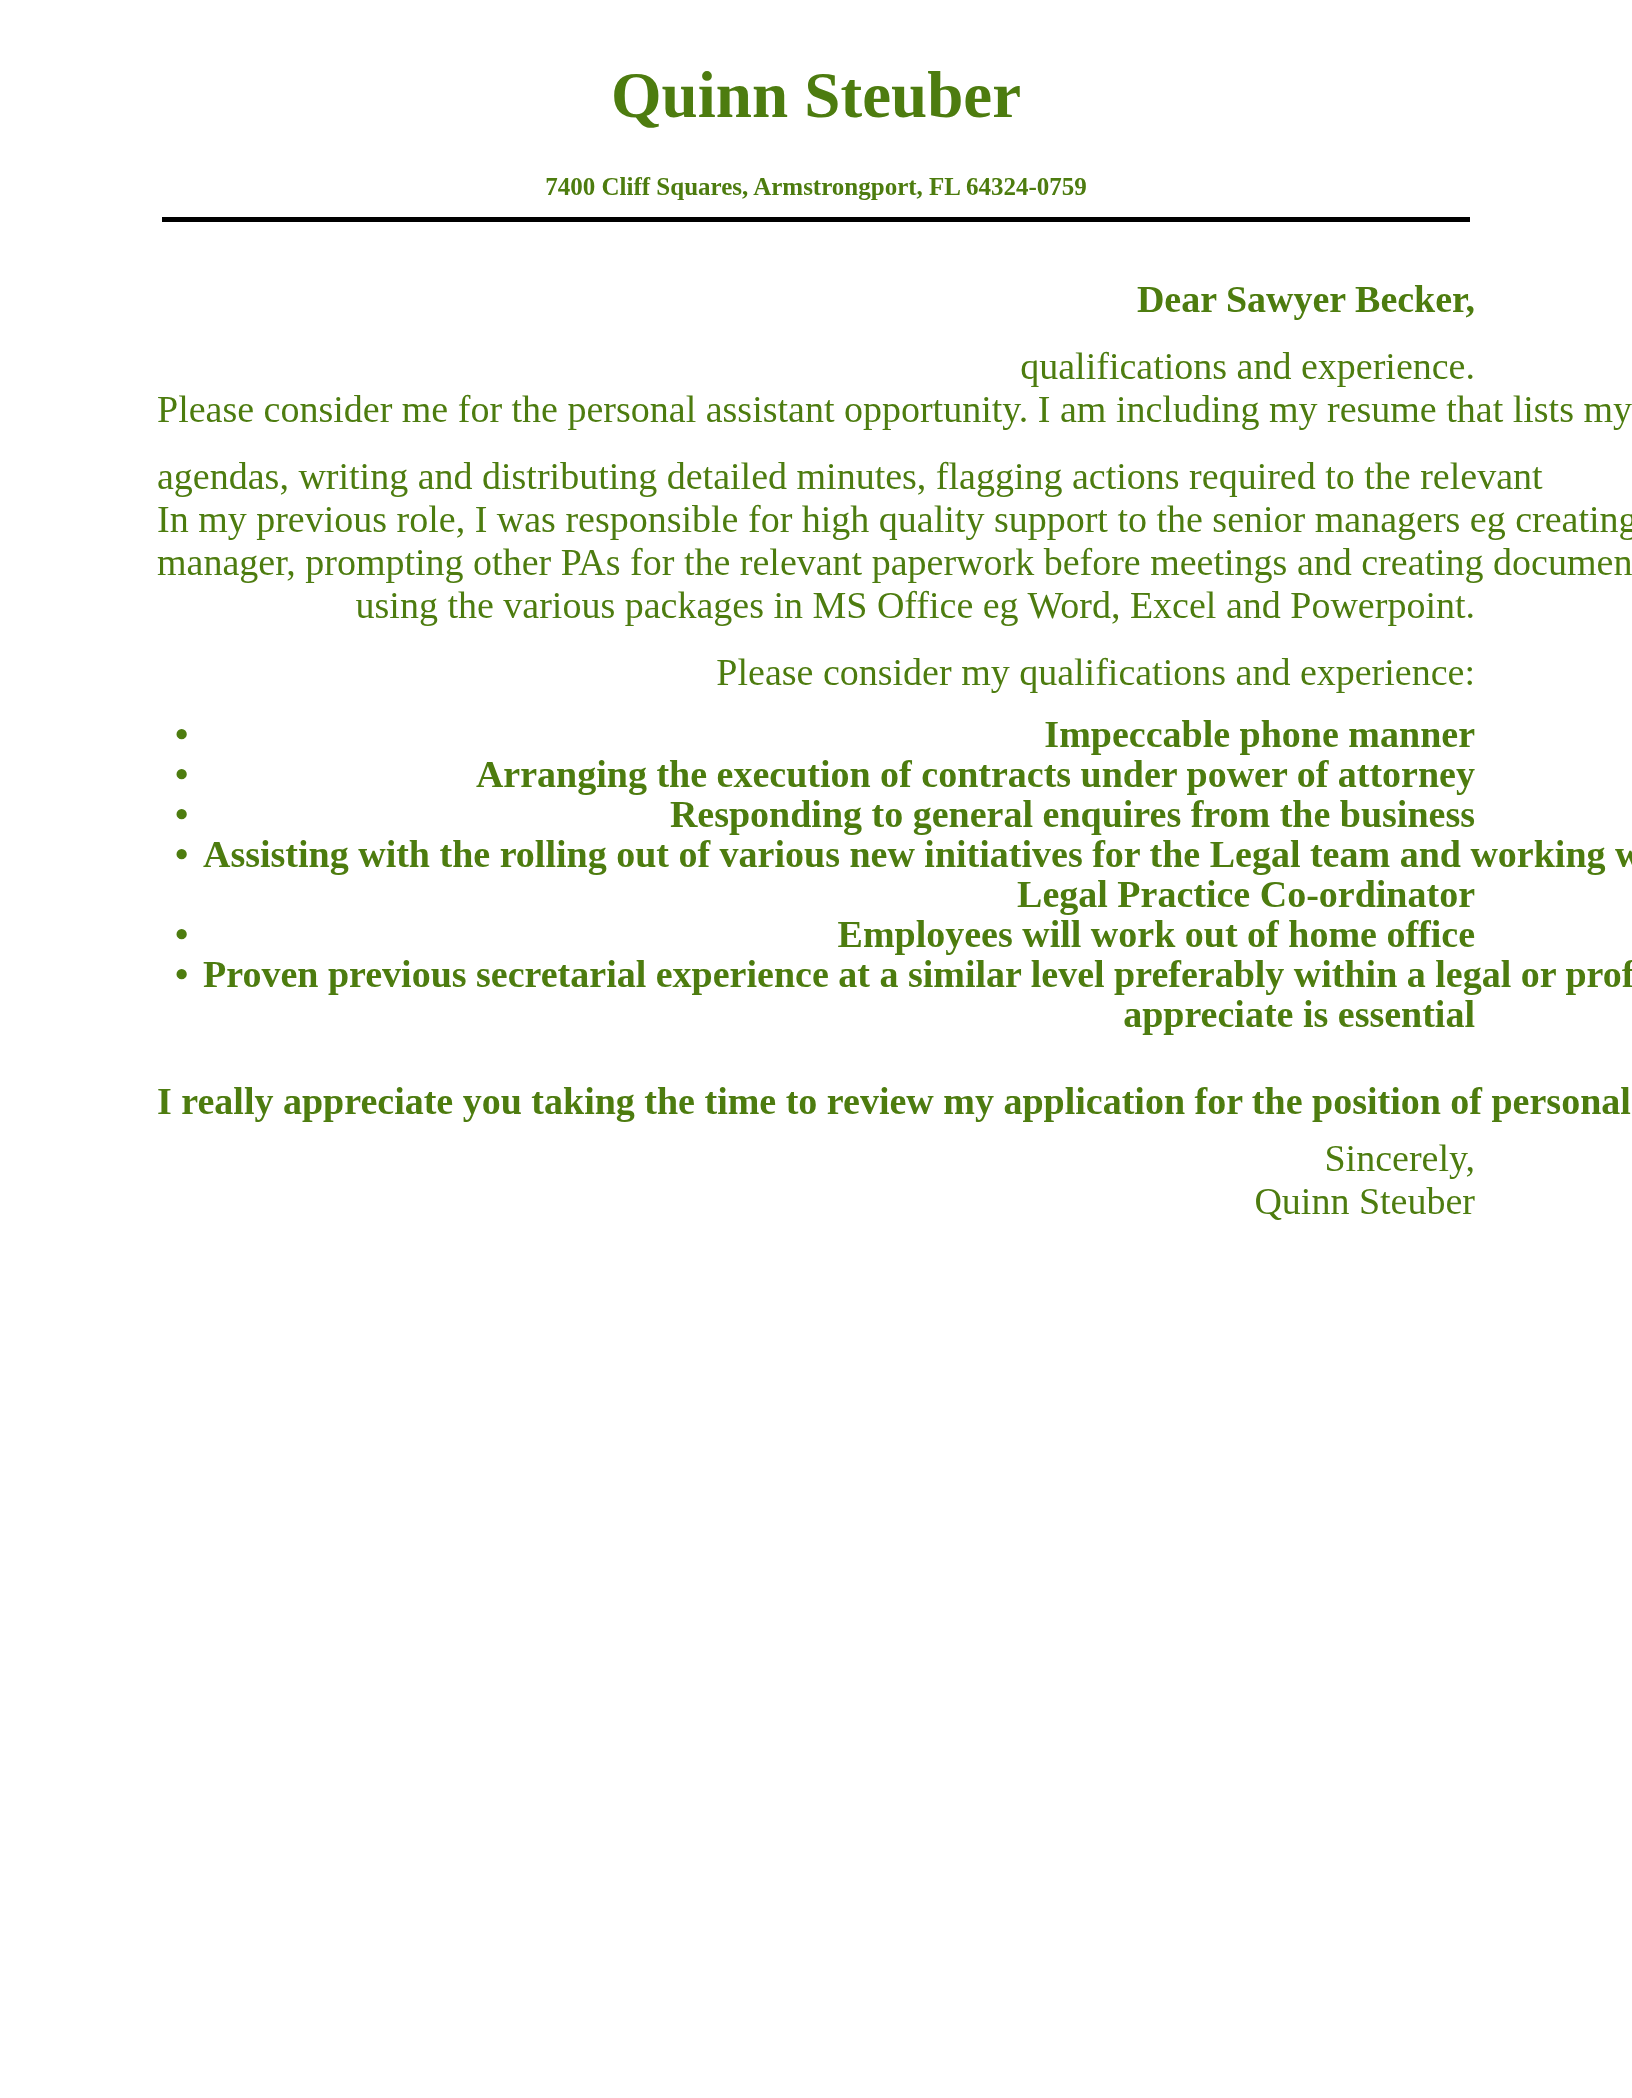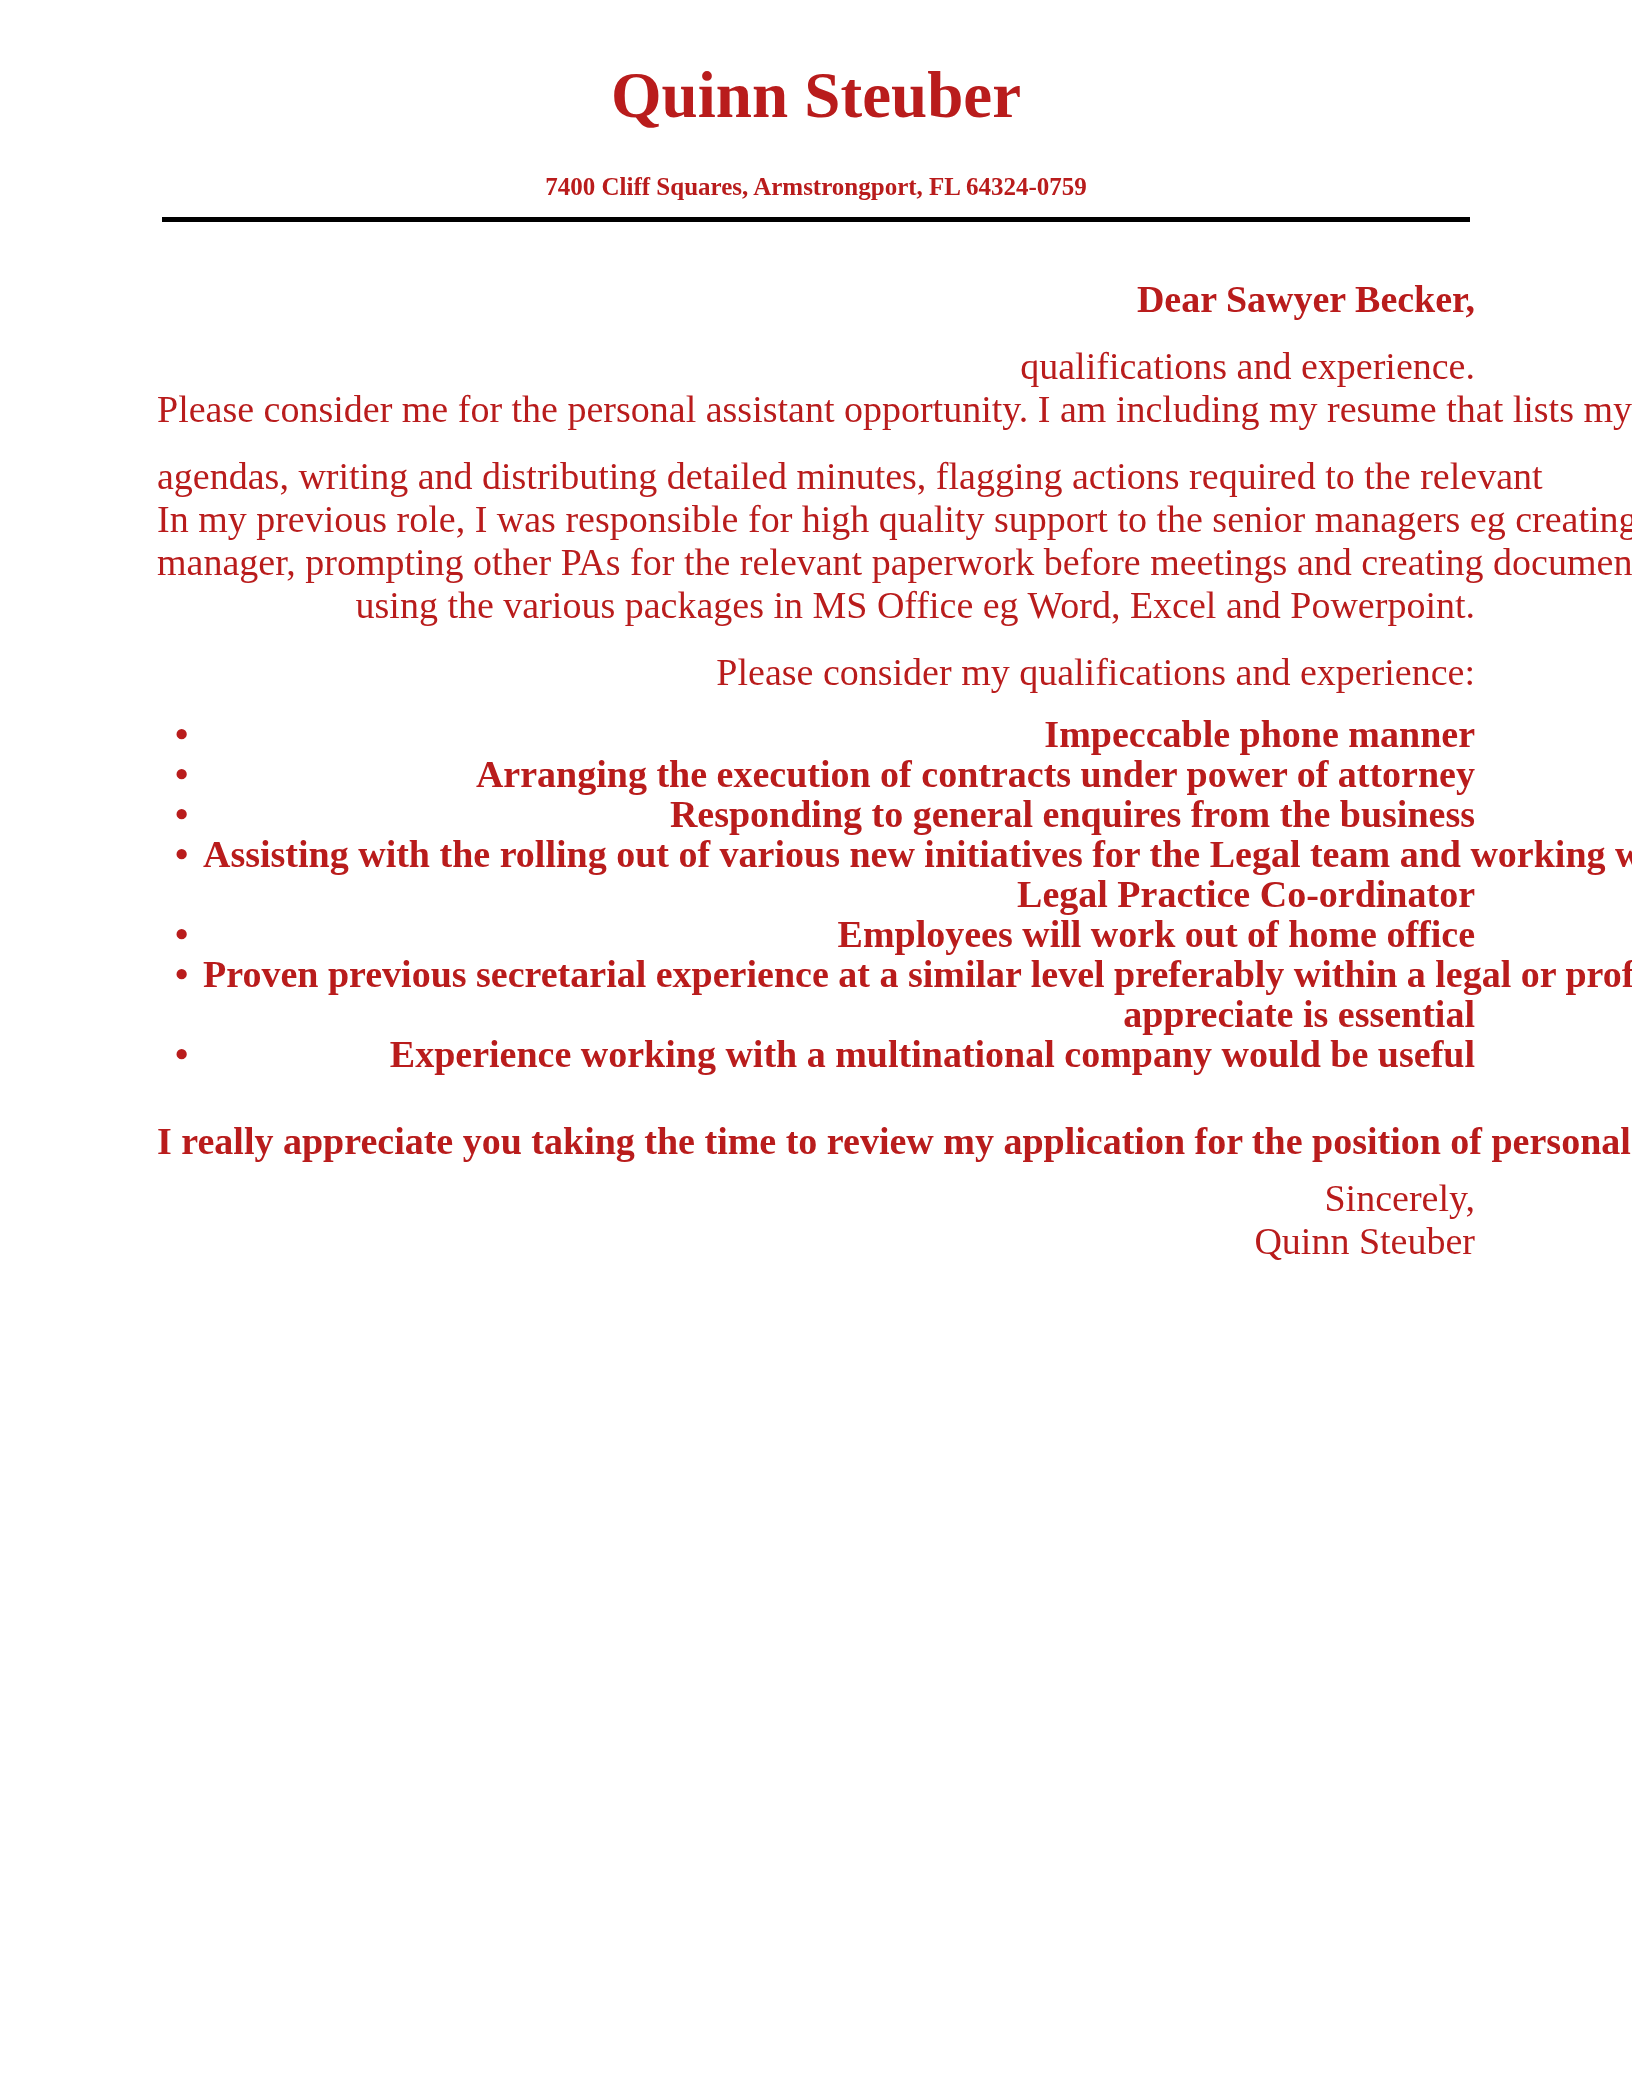--- a/index.html
+++ b/index.html
@@ -5,21 +5,21 @@
   html, body {
     margin: 0;
     padding: 0;
     background: #ffffff;
   }
   .page {
     position: relative;
     width: 1632px;
     height: 2028px;
     background: #ffffff;
-    color: #b91c1c;
+    color: #4d7c0f;
     font-family: "Liberation Serif", "DejaVu Serif", serif;
     box-sizing: border-box;
     padding: 58px 157px 0 157px;
     overflow: hidden;
   }
   .title {
     margin: 0;
     font-size: 65px;
     font-weight: bold;
     line-height: 75px;
@@ -126,23 +126,20 @@
           <div class="line">Assisting with the rolling out of various new initiatives for the Legal team and working with the</div>
           <div class="line">Legal Practice Co-ordinator</div>
         </li>
         <li>
           <div class="line">Employees will work out of home office</div>
         </li>
         <li>
           <div class="line">Proven previous secretarial experience at a similar level preferably within a legal or professional</div>
           <div class="line">appreciate is essential</div>
         </li>
-        <li>
-          <div class="line">Experience working with a multinational company would be useful</div>
-        </li>
       </ul>
 
     <div class="closing-emphasis line">I really appreciate you taking the time to review my application for the position of personal assistant.</div>
 
     <div class="signature-block">
       <div class="line">Sincerely,</div>
       <div class="line">Quinn Steuber</div>
     </div>
 
   </div>

